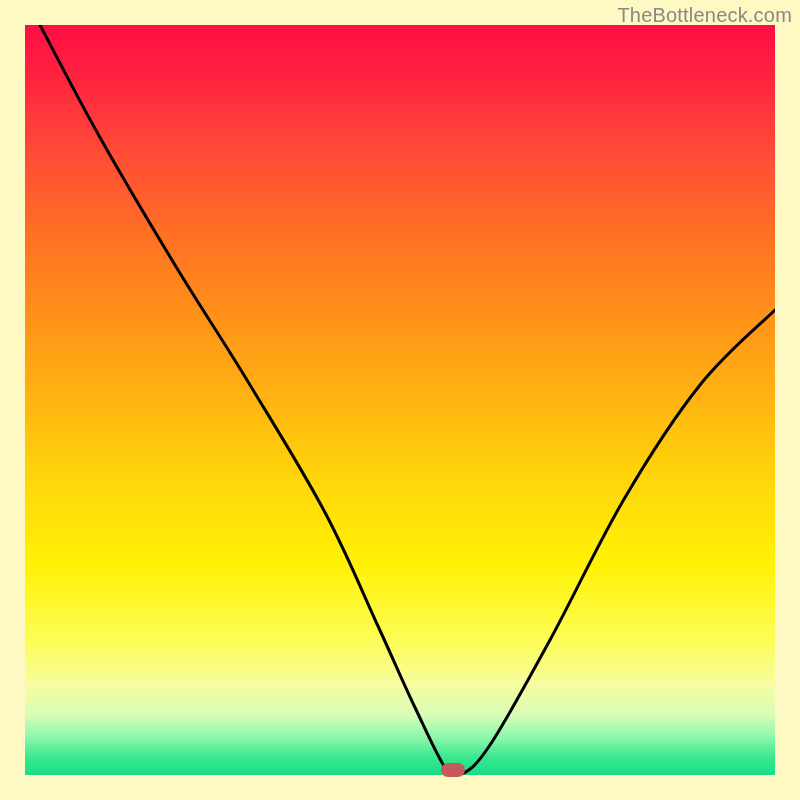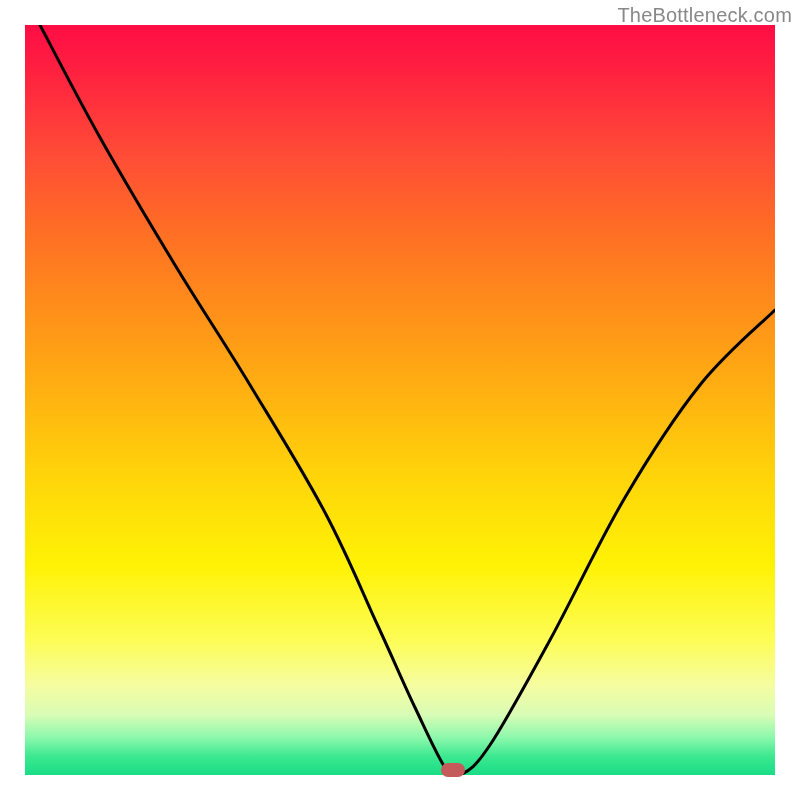--- a/index.html
+++ b/index.html
@@ -8,21 +8,21 @@
     width: 800px;
     height: 800px;
     background: #000;
     overflow: hidden;
     font-family: Arial, Helvetica, sans-serif;
   }
   .frame {
     position: relative;
     width: 800px;
     height: 800px;
-    background: #ffffff;
+    background: #fef9c3;
     text-align: right;
   }
   .watermark {
     position: absolute;
     top: 4px;
     right: 8px;
     color: #888;
     font-size: 20px;
     font-weight: 500;
     letter-spacing: 0.2px;

